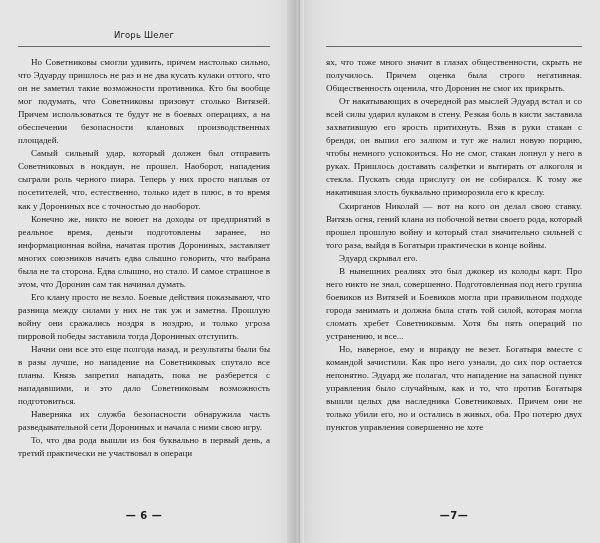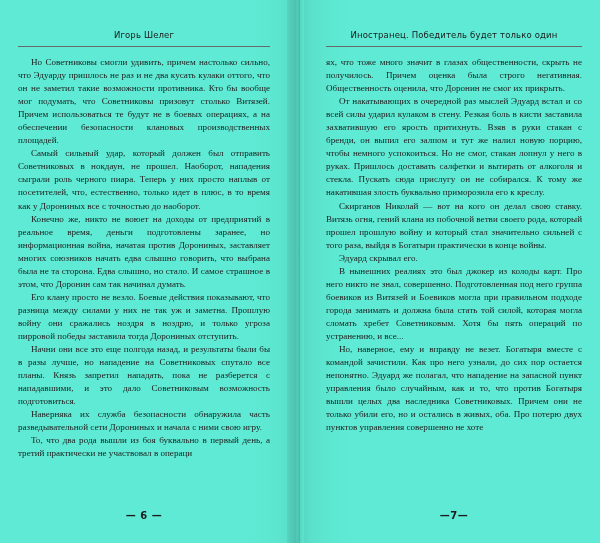--- a/index.html
+++ b/index.html
@@ -5,21 +5,21 @@
 <style>
   html, body {
     margin: 0;
     padding: 0;
     background: #ffffff;
   }
   #page {
     position: relative;
     width: 600px;
     height: 543px;
-    background: #5eead4;
+    background: #e5e5e5;
     overflow: hidden;
     font-family: "Liberation Serif", "DejaVu Serif", serif;
   }
 
   
   .leaf {
     position: absolute;
     top: 0;
     height: 543px;
     box-sizing: border-box;
@@ -152,21 +152,20 @@
     </div>
 
     <div class="folio">— 6 —</div>
   </div>
 
   <div id="gutter"></div>
   <div id="gutter-line"></div>
 
   <div class="leaf leaf-right">
 
-    <div class="runhead">Иностранец. Победитель будет только один</div>
 
     <div class="rule"></div>
 
     <div class="column">
       <p class="cont">ях, что тоже много значит в глазах общественности, скрыть не получилось. Причем оценка была строго негативная. Общественность оценила, что Доронин не смог их прикрыть.</p>
       <p>От накатывающих в очередной раз мыслей Эдуард встал и со всей силы ударил кулаком в стену. Резкая боль в кисти заставила захватившую его ярость при­тихнуть. Взяв в руки стакан с бренди, он выпил его залпом и тут же налил новую порцию, чтобы немного успокоиться. Но не смог, стакан лопнул у него в руках. Пришлось доставать салфетки и вытирать от алкого­ля и стекла. Пускать сюда прислугу он не собирался. К тому же накатившая злость буквально приморозила его к креслу.</p>
       <p>Скирганов Николай — вот на кого он делал свою ставку. Витязь огня, гений клана из побочной ветви своего рода, который прошел прошлую войну и ко­торый стал значительно сильней с того раза, выйдя в Богатыри практически в конце войны.</p>
       <p>Эдуард скрывал его.</p>
       <p>В нынешних реалиях это был джокер из колоды карт. Про него никто не знал, совершенно. Подготов­ленная под него группа боевиков из Витязей и Боевиков могла при правильном подходе города занимать и должна была стать той силой, которая могла сло­мать хребет Советниковым. Хотя бы пять операций по устранению, и все...</p>
       <p>Но, наверное, ему и вправду не везет. Богатыря вместе с командой зачистили. Как про него узнали, до сих пор остается непонятно. Эдуард же полагал, что нападение на запасной пункт управления было случайным, как и то, что против Богатыря вышли целых два наследника Советниковых. Причем они не только убили его, но и остались в живых, оба. Про потерю двух пунктов управления совершенно не хоте­</p>

